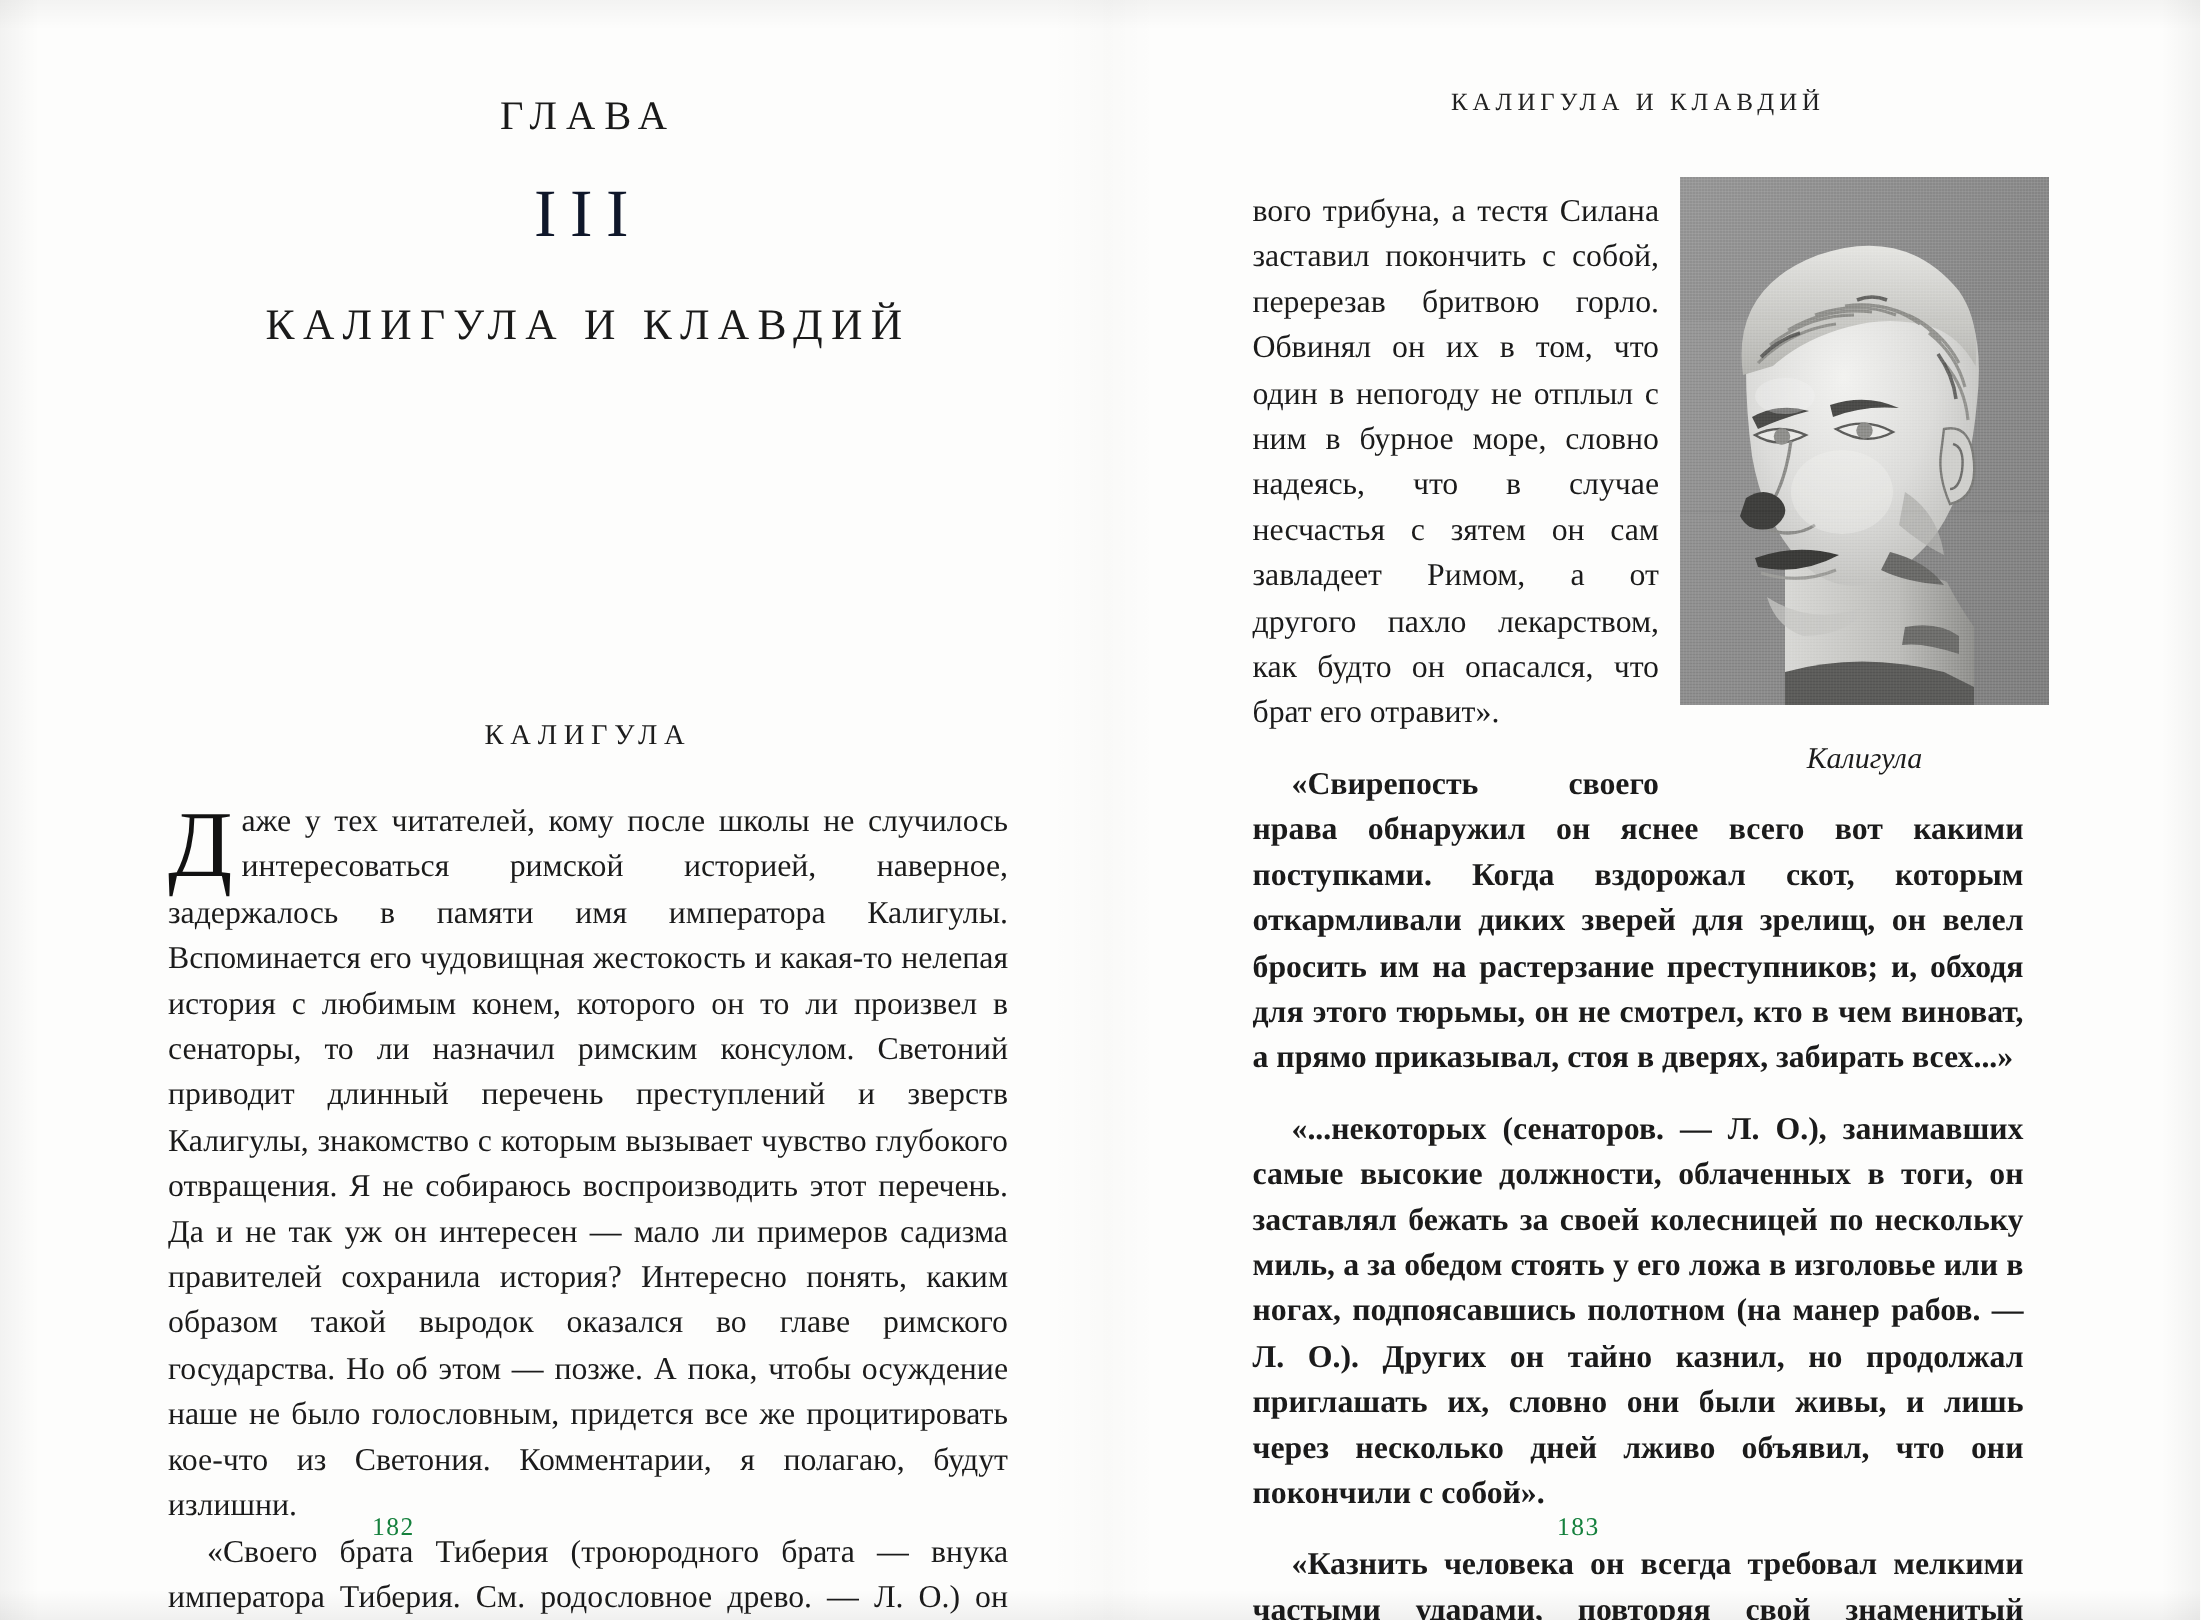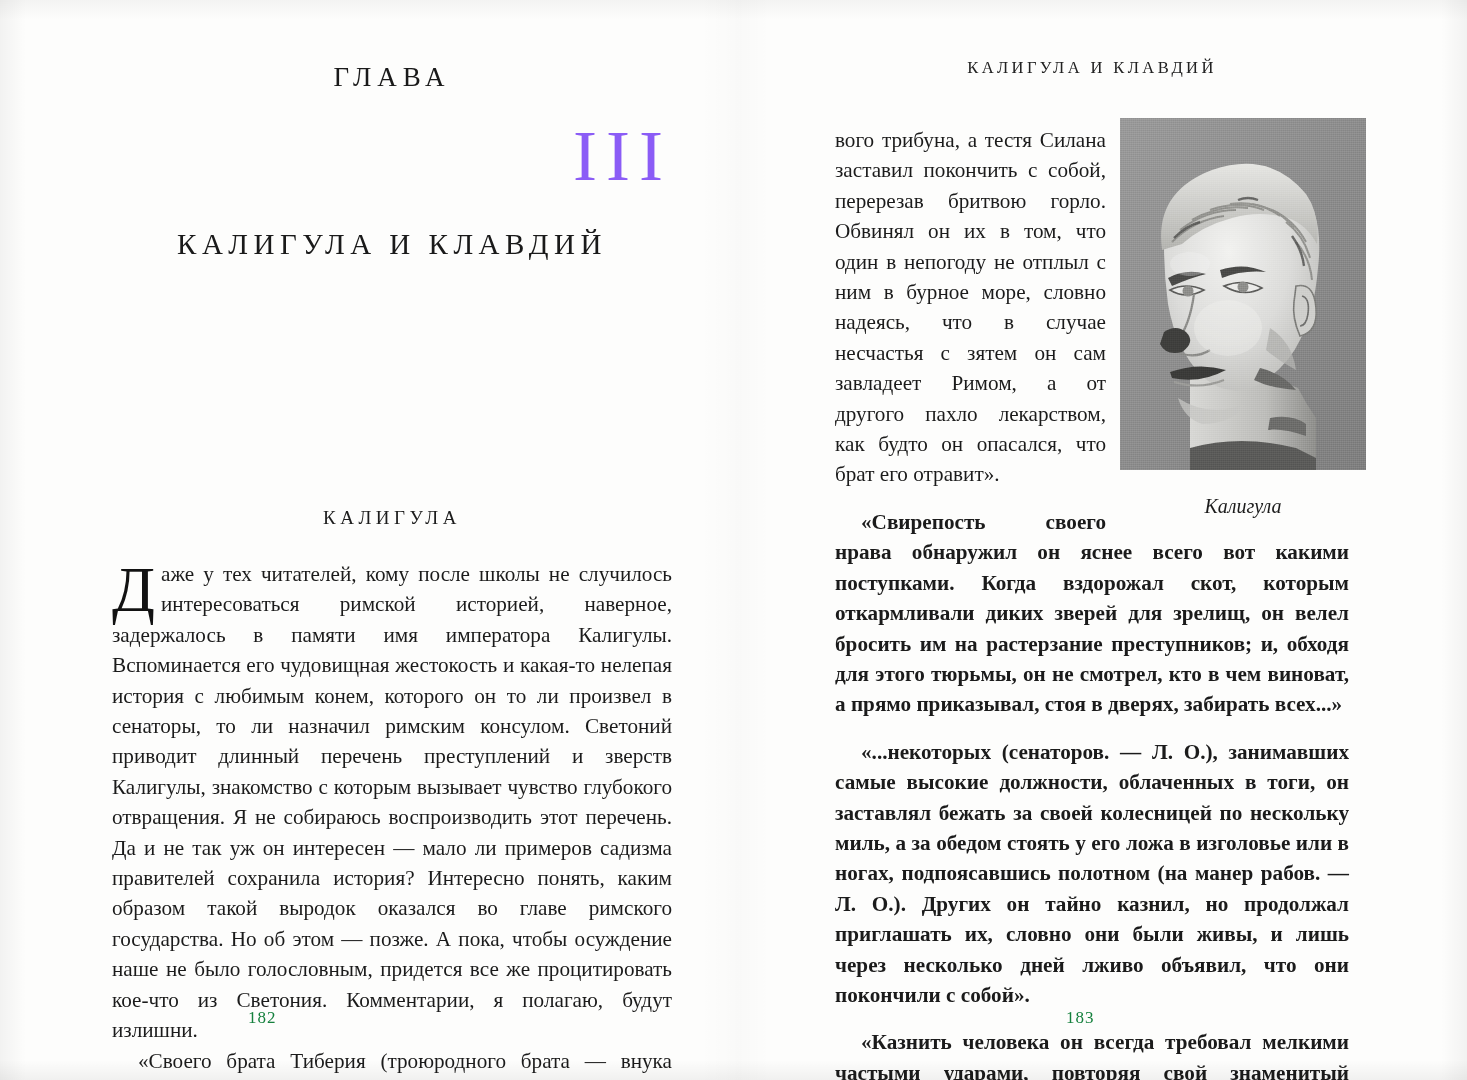--- a/index.html
+++ b/index.html
@@ -65,26 +65,26 @@
 
   .chapter-label {
     text-align: center;
     font-size: 27px;
     letter-spacing: 6px;
     margin-top: 62px;
     font-weight: 400;
     color: #1a1a1a;
   }
   .chapter-number {
-    text-align: right;
-    font-size: 72px;
+    text-align: center;
+    font-size: 45px;
     letter-spacing: 9px;
     margin-top: 27px;
     line-height: 1;
-    color: #8b5cf6;
+    color: #0f172a;
   }
   .chapter-title {
     text-align: center;
     font-size: 29px;
     letter-spacing: 5.5px;
     margin-top: 36px;
     color: #1a1a1a;
   }
 
   .section-label {
@@ -118,21 +118,21 @@
     color: #121212;
   }
 
   .folio {
     position: absolute;
     font-size: 17px;
     color: #15803d;
     letter-spacing: 1px;
   }
   .folio-left  { left: 248px; top: 1008px; }
-  .folio-right { left: 1066px; top: 1008px; }
+  .folio-right { left: 1038px; top: 1008px; }
 
   
   .page-right {
     position: absolute;
     left: 818px;
     top: 0;
     width: 548px;
     height: 1080px;
   }
   .running-head {

